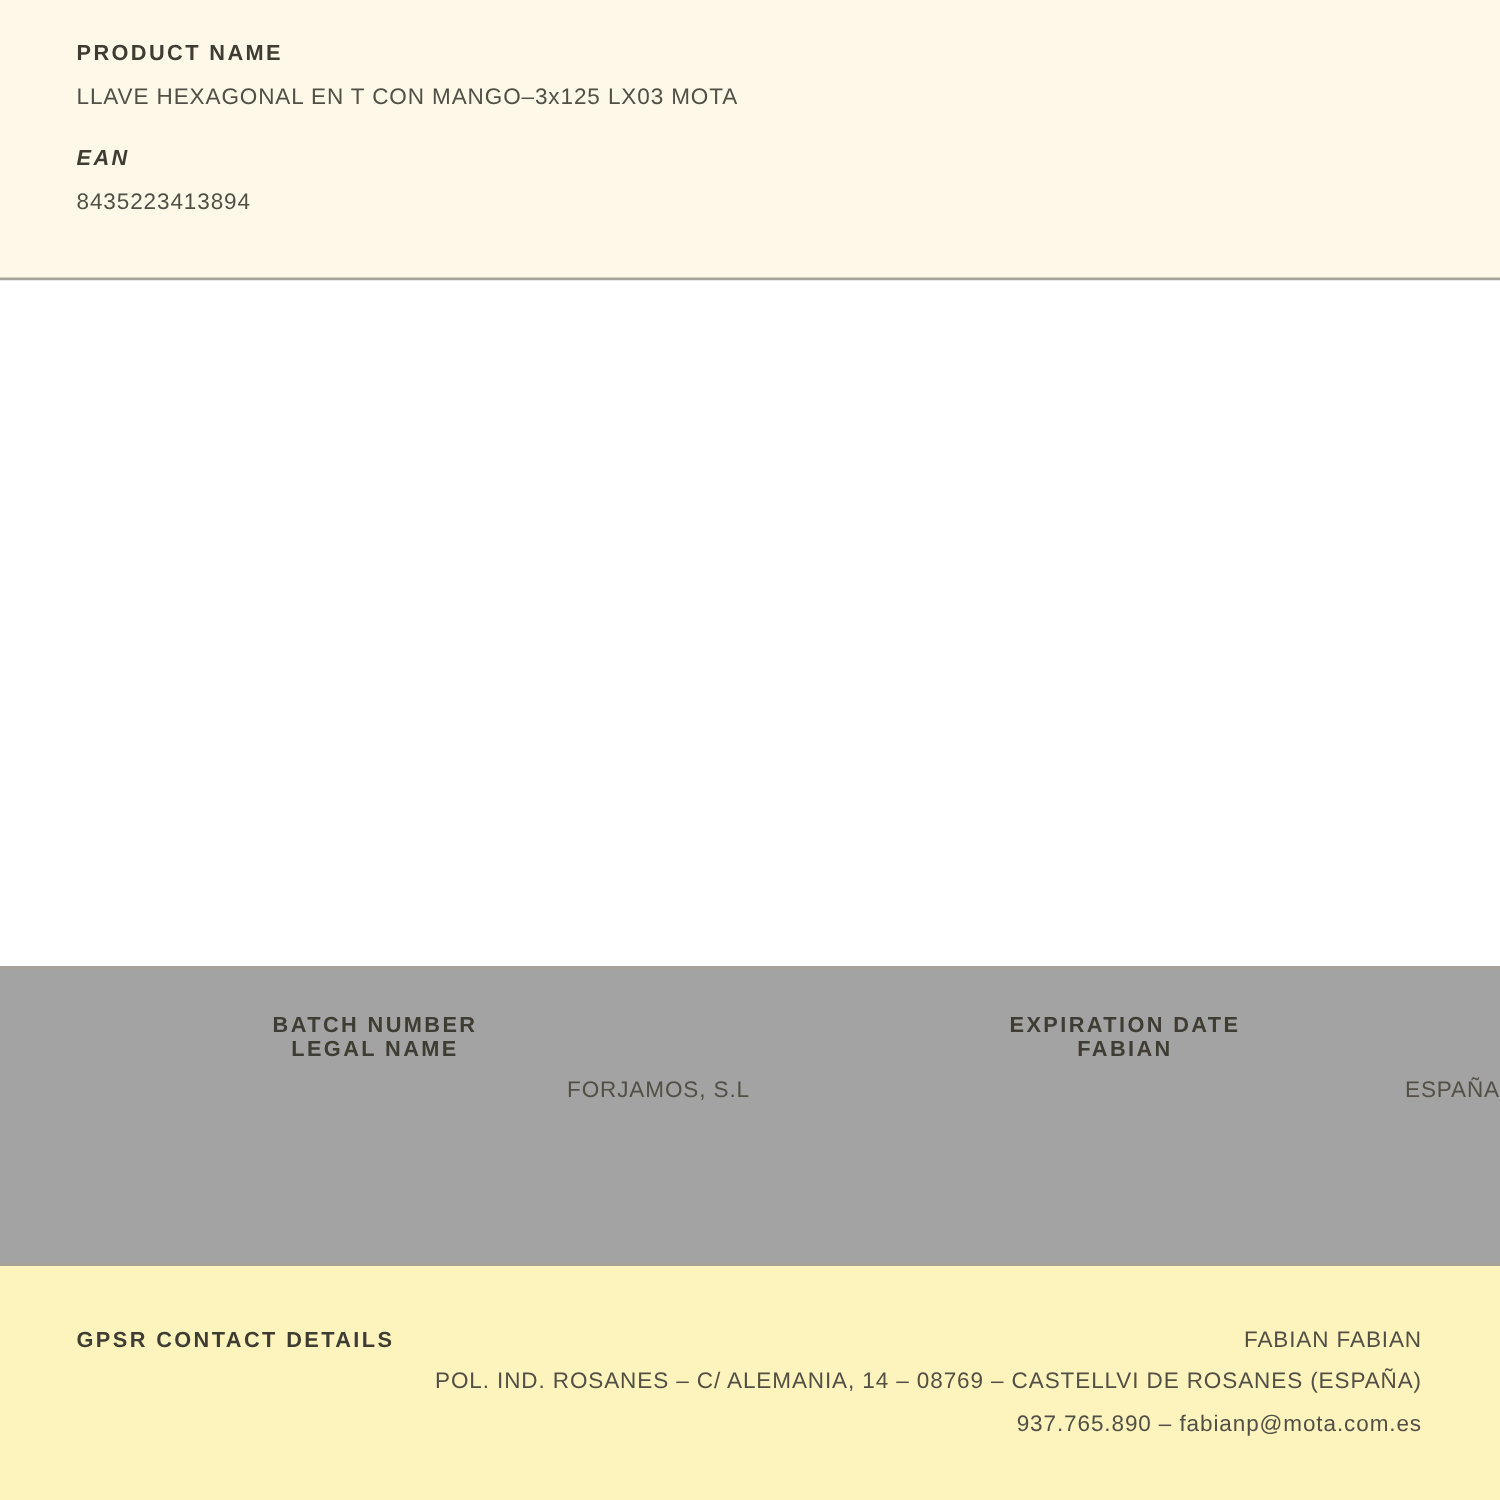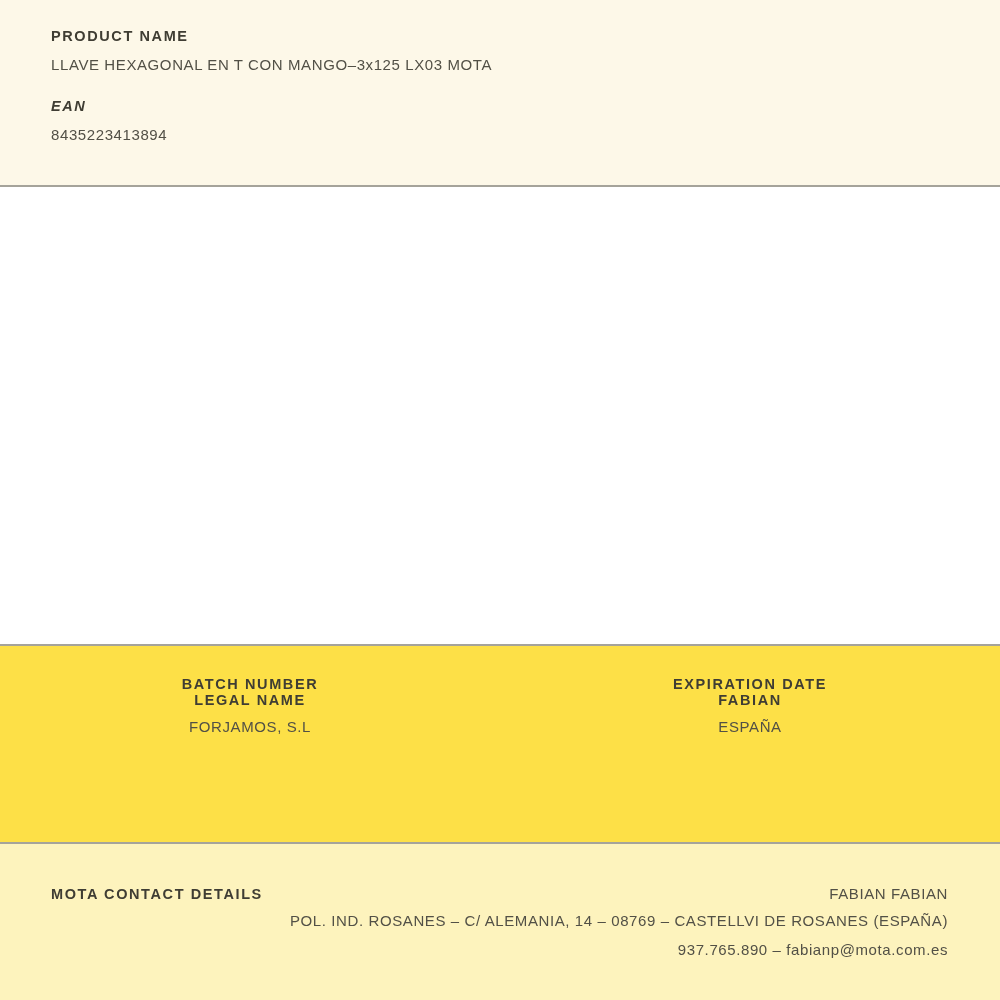--- a/index.html
+++ b/index.html
@@ -45,34 +45,35 @@
   .product-header .field-value { margin-top: 13px; }
   .product-header .ean-label { margin-top: 25px; font-style: italic; }
   
   .image-area {
     height: 457px;
     background: #ffffff;
   }
   
   .details-section {
     height: 196px;
-    background: #fde047;
+    background: #a3a3a3;
     padding-top: 30px;
   }
   .details-grid {
     display: grid;
     grid-template-columns: 500px 500px;
   }
   .details-cell {
     text-align: center;
   }
   .details-row-2 {
   }
   .details-cell .field-value {
     margin-top: 11px;
+    text-align: right;
   }
   
   .gpsr-section {
     height: 156px;
     background: #fdf3bd;
     padding: 42px 52px 0 51px;
   }
   .gpsr-row-1 {
     display: flex;
     justify-content: space-between;
@@ -122,18 +123,18 @@
       <div class="field-label">FABIAN</div>
       <div class="field-value">ESPAÑA</div>
     </div>
   </div>
 </div>
 
 <div class="divider"></div>
 
 <div class="section gpsr-section">
   <div class="gpsr-row-1">
-    <div class="field-label">MOTA CONTACT DETAILS</div>
+    <div class="field-label">GPSR CONTACT DETAILS</div>
     <div class="gpsr-line">FABIAN FABIAN</div>
   </div>
   <div class="gpsr-line gpsr-address">POL. IND. ROSANES – C/ ALEMANIA, 14 – 08769 – CASTELLVI DE ROSANES (ESPAÑA)</div>
   <div class="gpsr-line gpsr-phone">937.765.890 – fabianp@mota.com.es</div>
 </div>
 
 </body></html>

